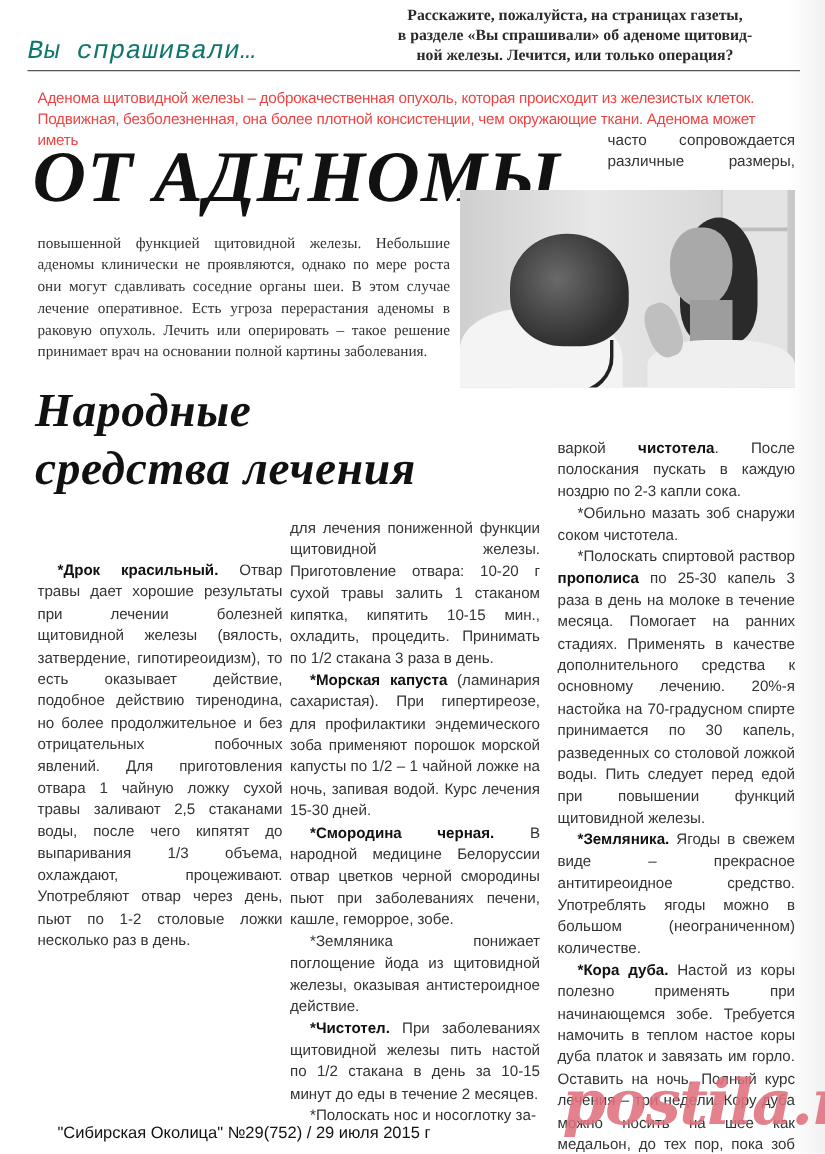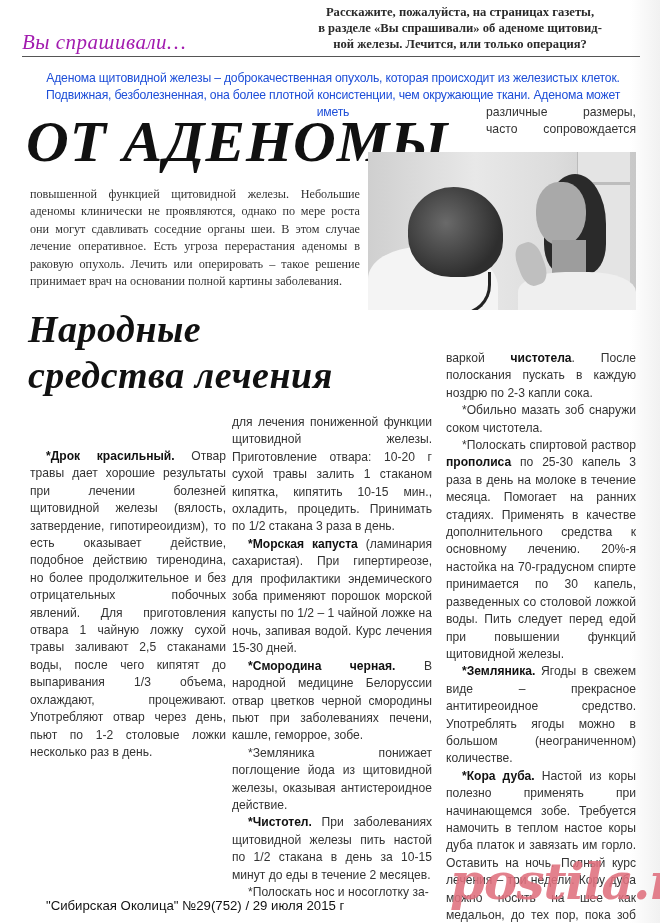--- a/index.html
+++ b/index.html
@@ -5,37 +5,37 @@
   html, body { margin:0; padding:0; }
   body {
     width:660px; height:923px; overflow:hidden; position:relative;
     background:#ffffff; color:#1a1a1a;
     font-family: "Liberation Sans", "DejaVu Sans", sans-serif;
   }
   .abs { position:absolute; }
 
   
   #section-title {
-    left:22px; top:30px; font-family:Liberation Serif, serif; font-style:italic;
-    font-size:21px; color:#a21caf; letter-spacing:0.5px;
+    left:22px; top:30px; font-family:Liberation Mono, monospace; font-style:italic;
+    font-size:21px; color:#0f766e; letter-spacing:0.5px;
   }
   #question {
     right:20px; top:4px; width:360px; text-align:center;
     font-family:"Liberation Serif", serif; font-weight:bold; font-size:12.6px; line-height:16px; color:#2a2a2a;
   }
   #header-rule { left:22px; top:56px; width:618px; height:1px; background:#555; }
   #corner-shade {
     right:0; top:0; width:30px; height:923px;
     background:linear-gradient(to right, rgba(255,255,255,0), rgba(232,232,232,0.6));
   }
 
   
   #intro {
-    left:30px; top:70px; width:606px; text-align:center;
-    font-size:12.2px; line-height:17px; letter-spacing:-0.2px; color:#1d4ed8;
+    left:30px; top:70px; width:606px; text-align:left;
+    font-size:12.2px; line-height:17px; letter-spacing:-0.2px; color:#ef4444;
   }
   #intro-tail { right:24px; top:104px; width:150px; text-align:justify; text-align-last:justify; font-size:12.2px; line-height:17px; color:#333; }
 
   
   #headline {
     left:26px; top:112px; font-family:"Liberation Serif", serif; font-weight:bold; font-style:italic;
     font-size:58px; line-height:60px; color:#111; letter-spacing:1px; transform:scaleX(1.02); transform-origin:left;
   }
 
   
@@ -98,22 +98,22 @@
   <div>в разделе «Вы спрашивали» об аденоме щитовид-</div>
   <div>ной железы. Лечится, или только операция?</div>
 </div>
 <div class="abs" id="header-rule"></div>
 
 <div class="abs" id="intro">
   <div>Аденома щитовидной железы – доброкачественная опухоль, которая происходит из железистых клеток.</div>
   <div>Подвижная, безболезненная, она более плотной консистенции, чем окружающие ткани. Аденома может иметь</div>
 </div>
 <div class="abs" id="intro-tail">
+  <div>часто сопровождается</div>
   <div>различные размеры,</div>
-  <div>часто сопровождается</div>
 </div>
 
 <div class="abs" id="headline">ОТ АДЕНОМЫ</div>
 
 <div class="abs" id="photo">
   <div class="shelf"></div>
   <div class="patient-hair"></div>
   <div class="patient-face"></div>
   <div class="patient-neck"></div>
   <div class="patient-top"></div>

